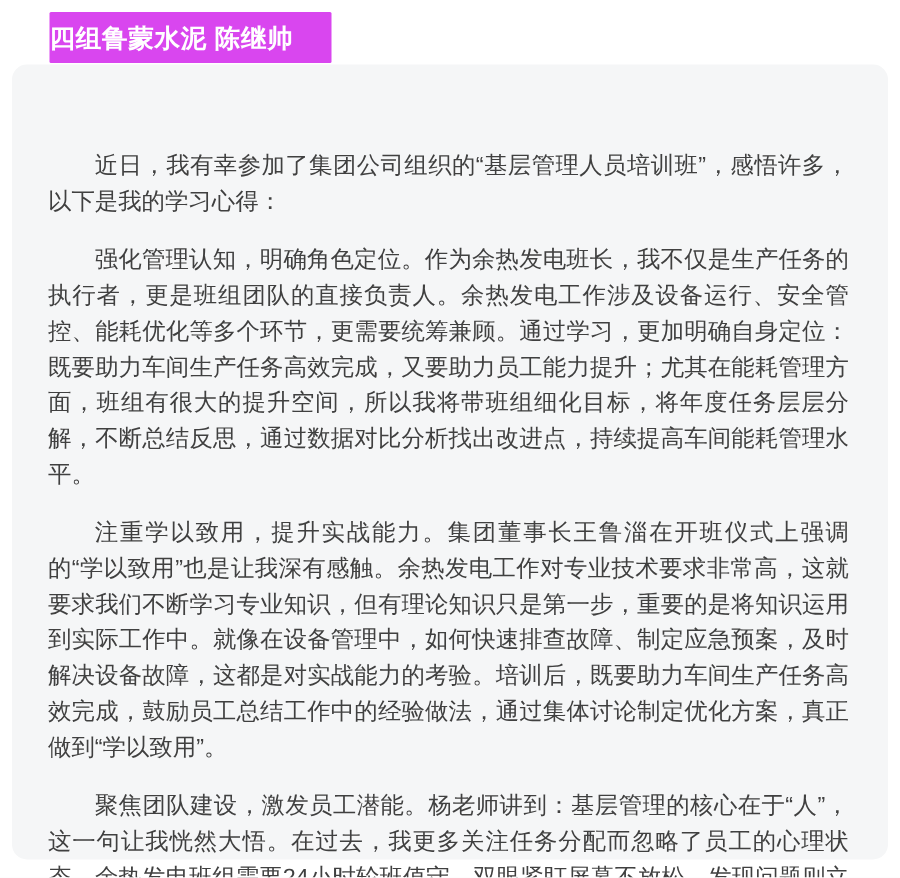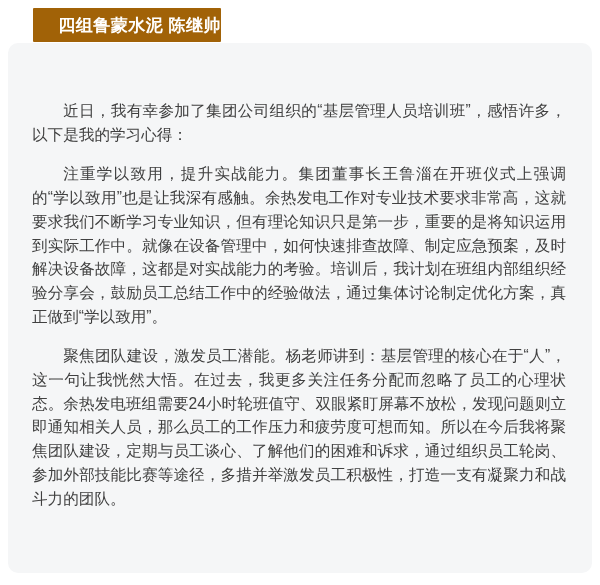--- a/index.html
+++ b/index.html
@@ -14,25 +14,25 @@
     height: 585px;
     background: #ffffff;
     overflow: hidden;
   }
   .badge {
     position: absolute;
     left: 33px;
     top: 8px;
     width: 188px;
     height: 34px;
-    background: #a16207;
+    background: #d946ef;
     border-radius: 1px;
     display: flex;
     align-items: center;
-    justify-content: flex-end;
+    justify-content: flex-start;
     z-index: 2;
   }
   .badge span {
     color: #ffffff;
     font-size: 17px;
     font-weight: bold;
     letter-spacing: 0.5px;
     white-space: nowrap;
   }
   .panel {
@@ -59,16 +59,17 @@
 </style>
 </head>
 <body>
 
 <div class="page">
   <div class="badge">
     <span>四组鲁蒙水泥 陈继帅</span>
   </div>
   <div class="panel">
     <p>近日，我有幸参加了集团公司组织的“基层管理人员培训班”，感悟许多，以下是我的学习心得：</p>
-    <p>注重学以致用，提升实战能力。集团董事长王鲁淄在开班仪式上强调的“学以致用”也是让我深有感触。余热发电工作对专业技术要求非常高，这就要求我们不断学习专业知识，但有理论知识只是第一步，重要的是将知识运用到实际工作中。就像在设备管理中，如何快速排查故障、制定应急预案，及时解决设备故障，这都是对实战能力的考验。培训后，我计划在班组内部组织经验分享会，鼓励员工总结工作中的经验做法，通过集体讨论制定优化方案，真正做到“学以致用”。</p>
+    <p>强化管理认知，明确角色定位。作为余热发电班长，我不仅是生产任务的执行者，更是班组团队的直接负责人。余热发电工作涉及设备运行、安全管控、能耗优化等多个环节，更需要统筹兼顾。通过学习，更加明确自身定位：既要助力车间生产任务高效完成，又要助力员工能力提升；尤其在能耗管理方面，班组有很大的提升空间，所以我将带班组细化目标，将年度任务层层分解，不断总结反思，通过数据对比分析找出改进点，持续提高车间能耗管理水平。</p>
+    <p>注重学以致用，提升实战能力。集团董事长王鲁淄在开班仪式上强调的“学以致用”也是让我深有感触。余热发电工作对专业技术要求非常高，这就要求我们不断学习专业知识，但有理论知识只是第一步，重要的是将知识运用到实际工作中。就像在设备管理中，如何快速排查故障、制定应急预案，及时解决设备故障，这都是对实战能力的考验。培训后，既要助力车间生产任务高效完成，鼓励员工总结工作中的经验做法，通过集体讨论制定优化方案，真正做到“学以致用”。</p>
     <p>聚焦团队建设，激发员工潜能。杨老师讲到：基层管理的核心在于“人”，这一句让我恍然大悟。在过去，我更多关注任务分配而忽略了员工的心理状态。余热发电班组需要24小时轮班值守、双眼紧盯屏幕不放松，发现问题则立即通知相关人员，那么员工的工作压力和疲劳度可想而知。所以在今后我将聚焦团队建设，定期与员工谈心、了解他们的困难和诉求，通过组织员工轮岗、参加外部技能比赛等途径，多措并举激发员工积极性，打造一支有凝聚力和战斗力的团队。</p>
   </div>
 </div>
 
 </body></html>

